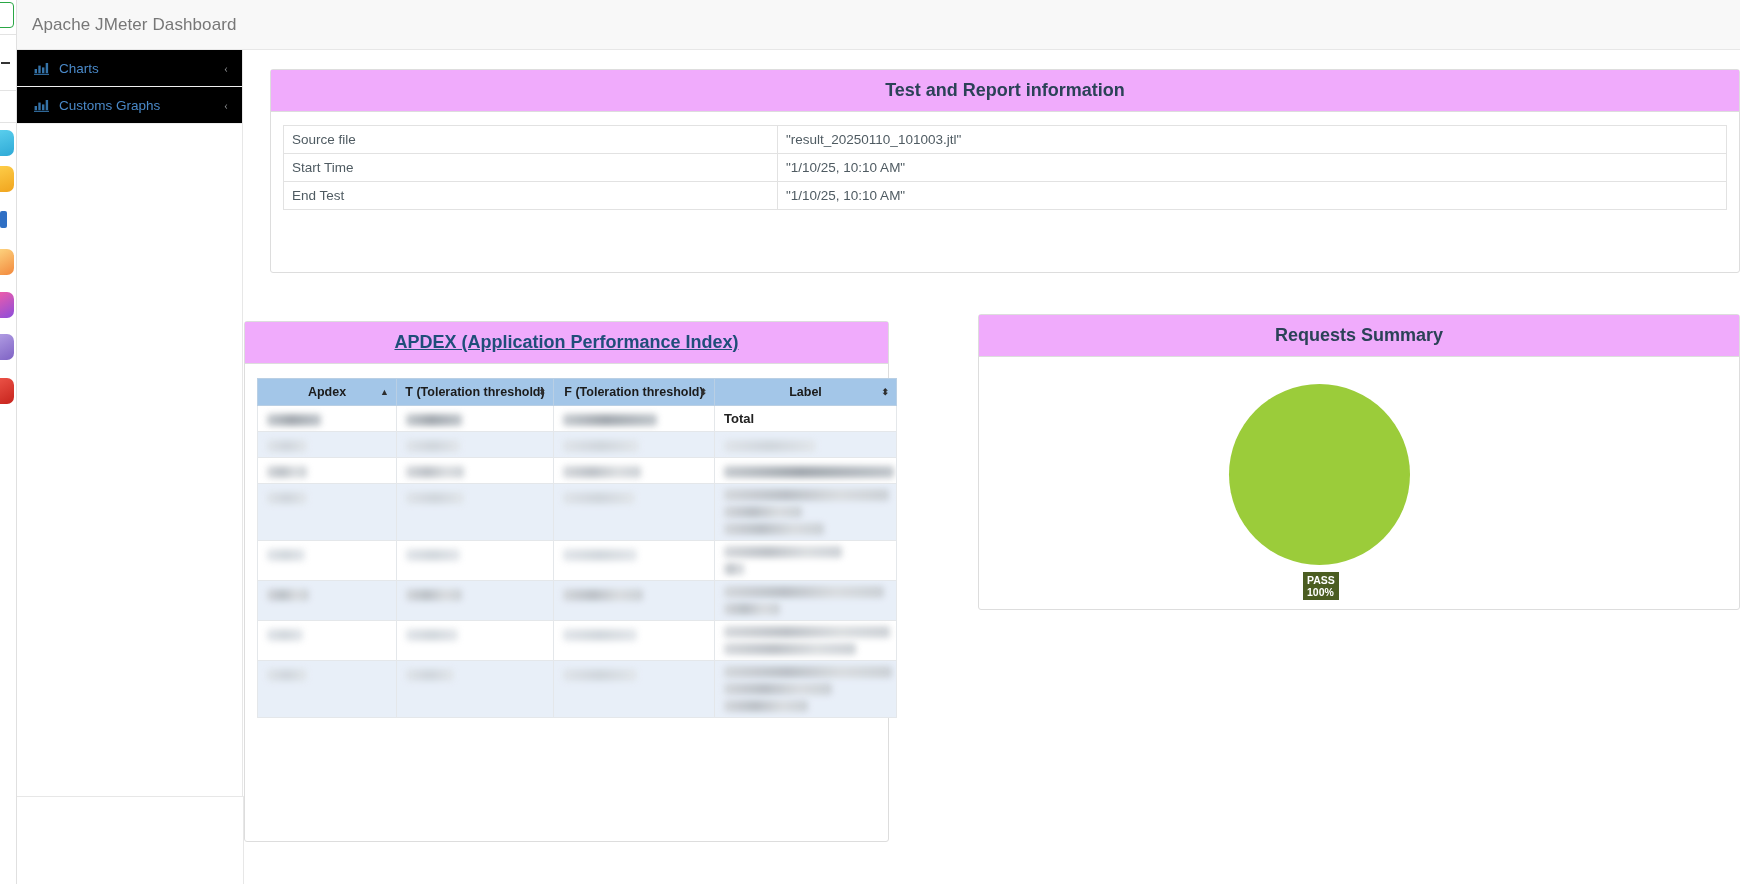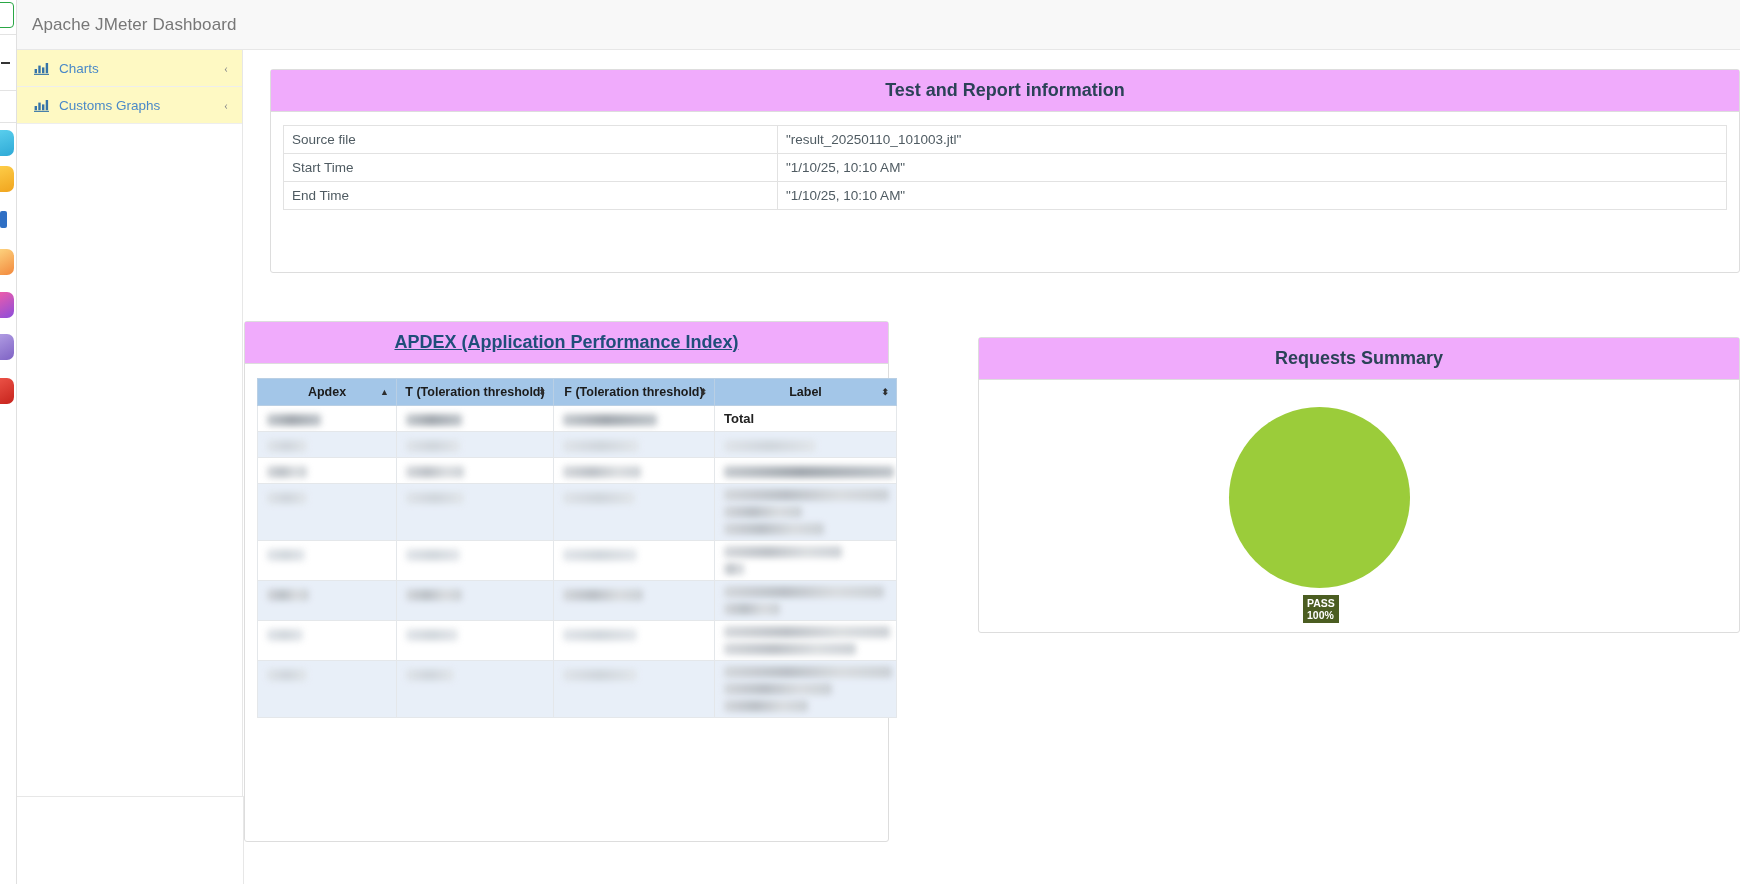--- a/index.html
+++ b/index.html
@@ -63,21 +63,21 @@
     width: 226px; height: 746px;
     background: #ffffff;
     border-right: 1px solid #e7e7e7;
   }
   .side-item {
     position: relative;
     height: 37px;
     border-bottom: 1px solid #eeeeee;
     display: flex; align-items: center;
     padding-left: 17px;
-    background: #fef9c3;
+    background: #000000;
     cursor: pointer;
     font-size: 13.5px;
     color: #4a89c8;
   }
   .side-item.active { background: #eaeaea; }
   .side-ico {
     width: 18px; margin-right: 7px;
     display: inline-flex; align-items: center; justify-content: flex-start;
     color: #3573a8;
     flex: 0 0 auto;
@@ -210,21 +210,21 @@
     background: linear-gradient(90deg,#dfe3e8 0%,#cfd5db 50%,#e2e6ea 100%);
     filter: blur(3.4px);
   }
   .blur.dark {
     background: linear-gradient(90deg,#c2c7cc 0%,#9aa1a8 45%,#bcc2c8 100%);
     filter: blur(3px);
   }
   .blurline { display:block; margin-bottom: 5px; }
 
   
-  #panel-reqsum { left: 734px; top: 287px; width: 762px; height: 296px; }
+  #panel-reqsum { left: 734px; top: 264px; width: 762px; height: 296px; }
   #pie-wrap {
     position: relative;
     height: 240px;
   }
   #pie {
     position: absolute;
     left: 238px; top: 17px;
     width: 181px; height: 181px;
     border-radius: 50%;
     background: #9bcc3a;
@@ -316,21 +316,21 @@
           <tbody>
             <tr>
               <td class="k">Source file</td>
               <td class="v">"result_20250110_101003.jtl"</td>
             </tr>
             <tr>
               <td class="k">Start Time</td>
               <td class="v">"1/10/25, 10:10 AM"</td>
             </tr>
             <tr>
-              <td class="k">End Time</td>
+              <td class="k">End Test</td>
               <td class="v">"1/10/25, 10:10 AM"</td>
             </tr>
           </tbody>
         </table>
       </div>
     </div>
 
     <div class="panel" id="panel-apdex">
       <div class="panel-head">
         <span class="panel-head-link">APDEX (Application Performance Index)</span>

